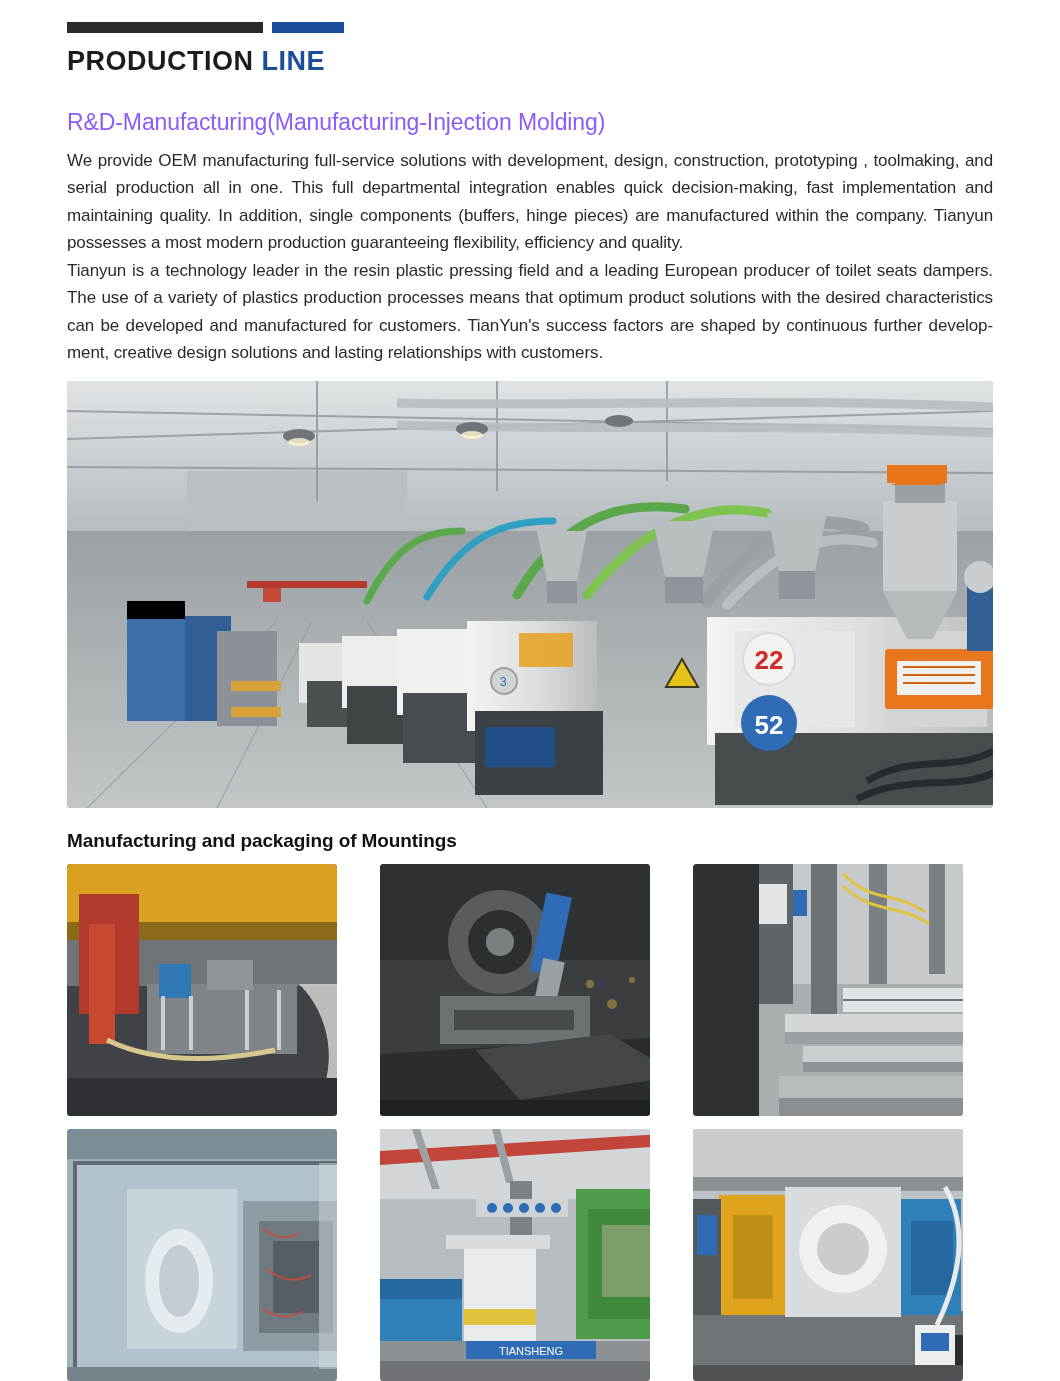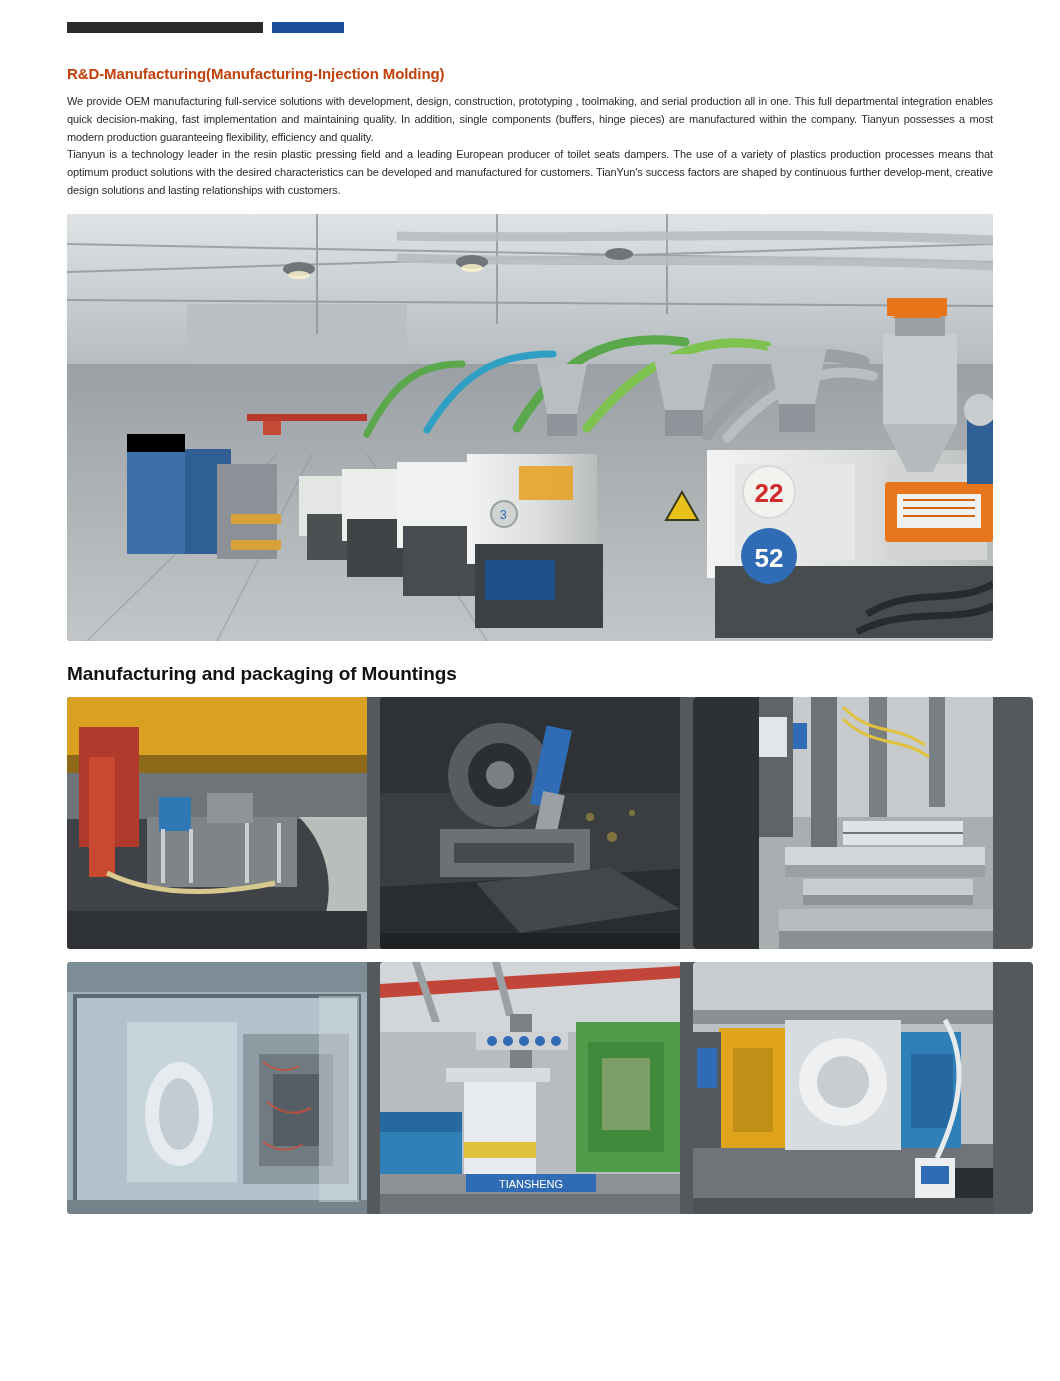--- a/index.html
+++ b/index.html
@@ -47,29 +47,29 @@
     font-weight: bold;
     letter-spacing: 0.5px;
     line-height: 1.1;
   }
   .header-title .t-dark { color: #1c1c1c; }
   .header-title .t-blue { color: #1a4e9c; }
 
   
   .section-heading {
     margin-top: 32px;
-    font-size: 15px;
-    font-weight: bold;
-    color: #c2410c;
+    font-size: 23px;
+    font-weight: normal;
+    color: #8b5cf6;
     letter-spacing: -0.1px;
   }
 
   .body-text {
     margin-top: 11px;
-    font-size: 11px;
+    font-size: 17px;
     line-height: 1.62;
     color: #2a2a2a;
     text-align: justify;
     letter-spacing: -0.1px;
   }
   .body-text p { margin: 0; }
 
   
   .hero {
     margin-top: 14px;
@@ -91,37 +91,41 @@
 
   
   .gallery {
     margin-top: 12px;
     display: grid;
     grid-template-columns: repeat(3, 300px);
     grid-gap: 13px;
     width: 926px;
   }
   .tile {
-    width: 340px;
+    width: 270px;
     height: 252px;
     border-radius: 4px;
     overflow: hidden;
     position: relative;
     background: #55595c;
   }
   .tile svg, .hero svg { display: block; }
 </style>
 </head>
 <body>
 
 <div class="page">
 
   <div class="header-bars">
     <div class="bar-dark"></div>
     <div class="bar-blue"></div>
+  </div>
+  <div class="header-title">
+    <span class="t-dark">PRODUCTION</span>
+    <span class="t-blue">LINE</span>
   </div>
 
   <div class="section-heading">R&amp;D-Manufacturing(Manufacturing-Injection Molding)</div>
   <div class="body-text">
     <p>We provide OEM manufacturing full-service solutions with development, design, construction, prototyping , toolmaking, and serial production all in one.   This full departmental integration enables quick decision-making, fast implementation and maintaining quality.   In addition, single components (buffers, hinge pieces) are manufactured within the company.   Tianyun possesses a most modern production guaranteeing flexibility, efficiency and quality.</p>
     <p>Tianyun is a technology leader in the resin plastic pressing field and a leading European producer of toilet seats dampers. The use of a variety of plastics production processes means that optimum product solutions with the desired characteristics can be developed and manufactured for customers.   TianYun's success factors are shaped by continuous further develop-ment, creative design solutions and lasting relationships with customers.</p>
   </div>
 
   <div class="hero">
     <svg width="926" height="427" viewBox="0 0 926 427" xmlns="http://www.w3.org/2000/svg" role="img" aria-label="factory hall">

